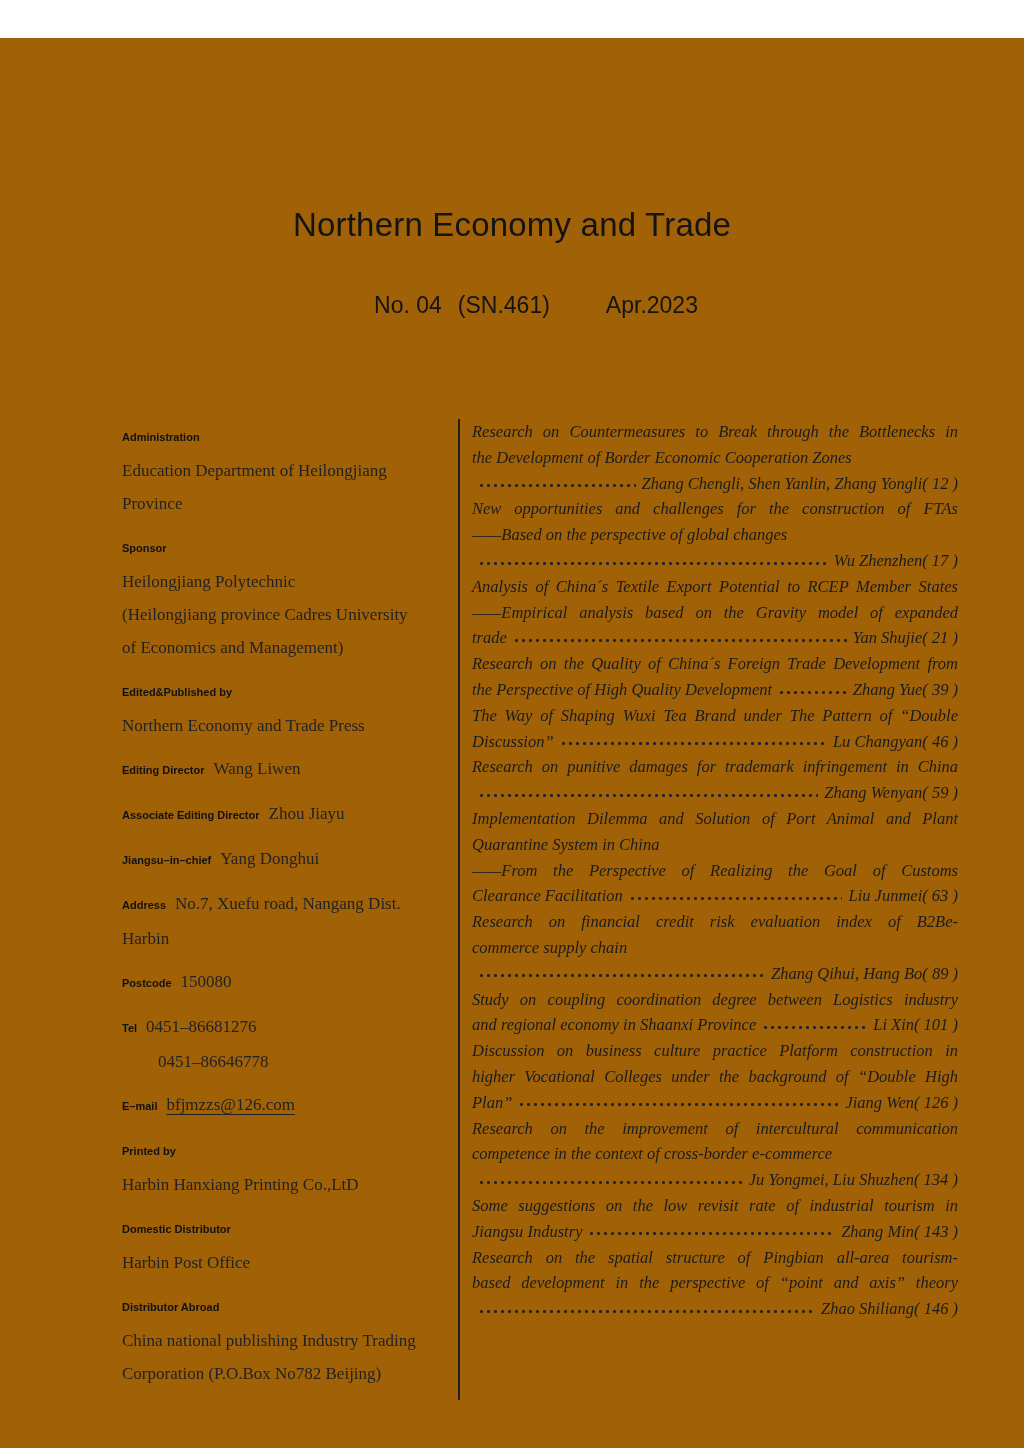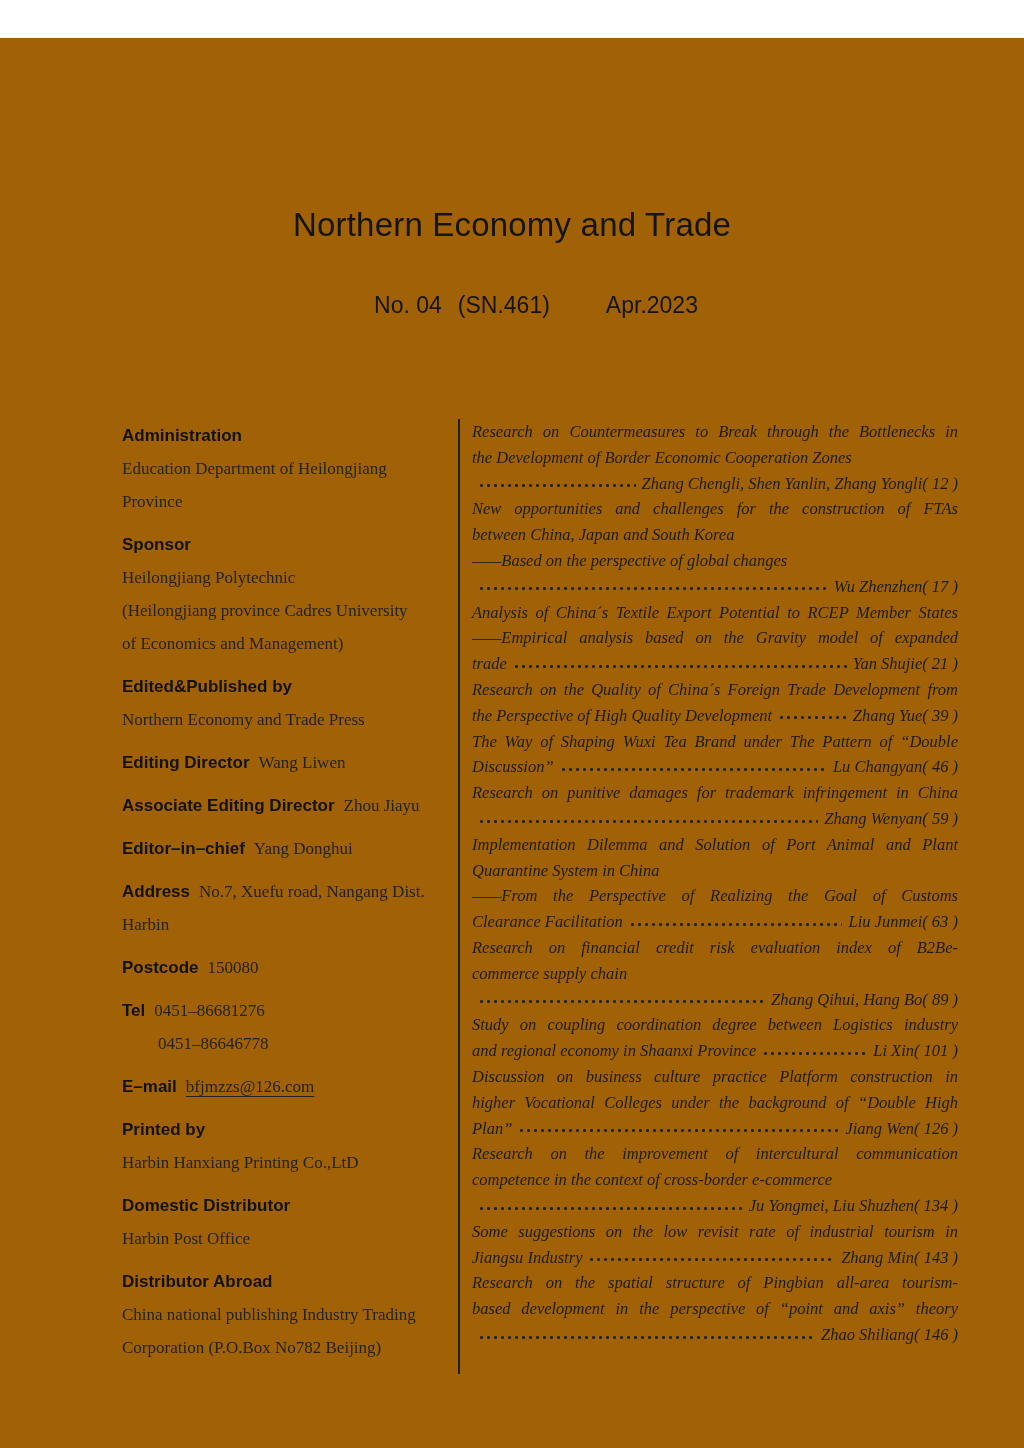--- a/index.html
+++ b/index.html
@@ -55,21 +55,21 @@
   .pub-block { margin-bottom: 10px; }
   .pub-line {
     font-family: "Liberation Serif", serif;
     font-size: 17px;
     line-height: 33px;
     color: #222;
   }
   .pub-label {
     font-family: "Liberation Sans", sans-serif;
     font-weight: 700;
-    font-size: 17px;
+    font-size: 11px;
     color: #111;
   }
   .pub-inline { margin-left: 9px; }
   .pub-value.indent { padding-left: 36px; }
   .email-u { text-decoration: underline; text-underline-offset: 4px; }
   
   .toc-entry { margin: 0; font-style: italic; }
   .toc-line {
     font-family: "Liberation Serif", serif;
     font-size: 16.5px;
@@ -124,21 +124,21 @@
           <div class="pub-line"><span class="pub-label">Edited&amp;Published by</span></div>
           <div class="pub-line pub-value">Northern Economy and Trade Press</div>
         </div>
         <div class="pub-block">
           <div class="pub-line"><span class="pub-label">Editing Director</span><span class="pub-inline">Wang Liwen</span></div>
         </div>
         <div class="pub-block">
           <div class="pub-line"><span class="pub-label">Associate Editing Director</span><span class="pub-inline">Zhou Jiayu</span></div>
         </div>
         <div class="pub-block">
-          <div class="pub-line"><span class="pub-label">Editor–in–chief</span><span class="pub-inline">Yang Donghui</span></div>
+          <div class="pub-line"><span class="pub-label">Jiangsu–in–chief</span><span class="pub-inline">Yang Donghui</span></div>
         </div>
         <div class="pub-block">
           <div class="pub-line"><span class="pub-label">Address</span><span class="pub-inline">No.7,  Xuefu road, Nangang Dist.</span></div>
           <div class="pub-line pub-value">Harbin</div>
         </div>
         <div class="pub-block">
           <div class="pub-line"><span class="pub-label">Postcode</span><span class="pub-inline">150080</span></div>
         </div>
         <div class="pub-block">
           <div class="pub-line"><span class="pub-label">Tel</span><span class="pub-inline">0451–86681276</span></div>
@@ -166,21 +166,20 @@
         <div class="toc-entry">
           <div class="toc-line j">Research on Countermeasures to Break through the Bottlenecks in</div>
           <div class="toc-line">the Development of Border Economic Cooperation Zones</div>
           <div class="toc-line leader">
             <span class="dots"></span>
             <span class="author">Zhang Chengli, Shen Yanlin, Zhang Yongli( 12 )</span>
           </div>
         </div>
         <div class="toc-entry">
           <div class="toc-line j">New opportunities and challenges for the construction of FTAs</div>
-          <div class="toc-line">between China, Japan and South Korea</div>
           <div class="toc-line">——Based on the perspective of global changes</div>
           <div class="toc-line leader">
             <span class="dots"></span>
             <span class="author">Wu Zhenzhen( 17 )</span>
           </div>
         </div>
         <div class="toc-entry">
           <div class="toc-line j">Analysis of China´s Textile Export Potential to RCEP Member States</div>
           <div class="toc-line j">——Empirical analysis based on the Gravity model of expanded</div>
           <div class="toc-line leader">

